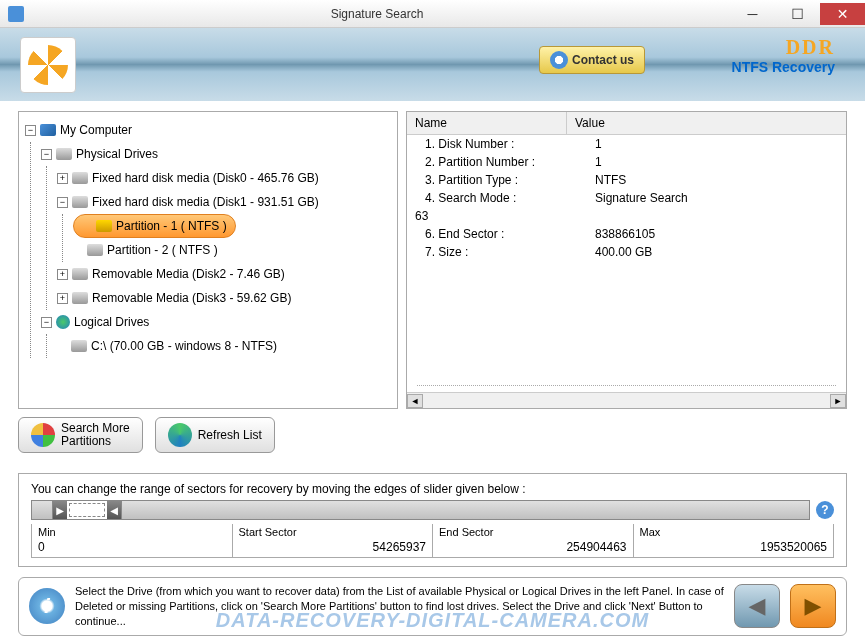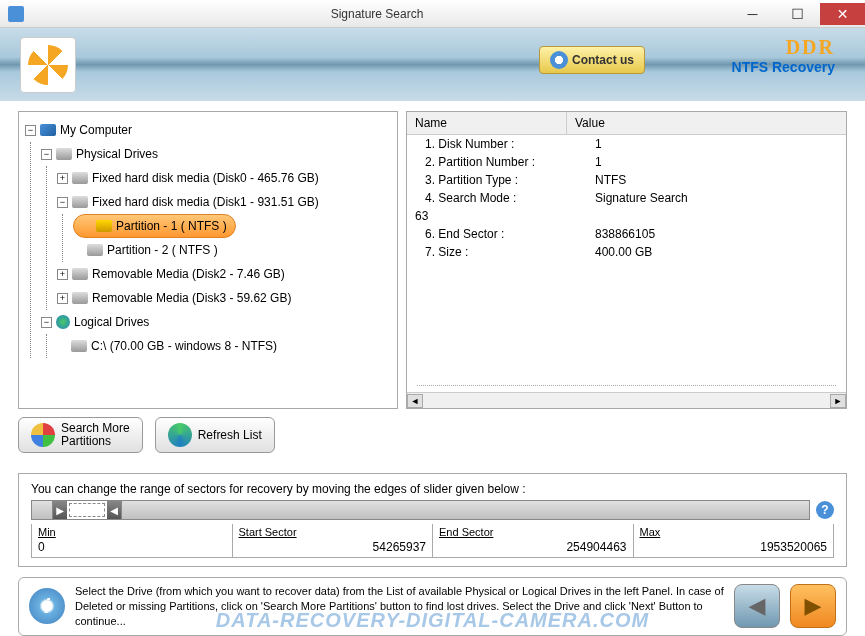--- a/index.html
+++ b/index.html
@@ -59,21 +59,21 @@
 .sector-hint { margin-bottom: 4px; }
 .slider-wrap { display: flex; align-items: center; gap: 6px; }
 .slider-track { flex: 1; height: 20px; background: linear-gradient(to bottom, #e0e0e0, #c0c0c0); border: 1px solid #888; position: relative; }
 .slider-handle { position: absolute; top: -1px; height: 20px; background: #fff; border: 1px solid #888; display: flex; align-items: center; }
 .handle-arrow { width: 14px; display: flex; align-items: center; justify-content: center; background: linear-gradient(to bottom, #888, #555); color: #fff; font-size: 10px; height: 100%; }
 .handle-mid { width: 36px; height: 14px; border: 1px dashed #888; margin: 0 2px; }
 .help-ico { width: 18px; height: 18px; border-radius: 50%; background: #4a90d9; color: #fff; display: flex; align-items: center; justify-content: center; font-size: 12px; font-weight: bold; cursor: pointer; }
 .sector-fields { display: flex; margin-top: 4px; gap: 0; }
 .sfield { flex: 1; border: 1px solid #aaa; border-top: none; }
 .sfield + .sfield { border-left: none; }
-.sfield-label { font-size: 11px; padding: 2px 6px; text-decoration: underline; }
+.sfield-label { font-size: 11px; padding: 2px 6px; }
 .sfield-val { font-size: 12px; padding: 0 6px 3px; text-align: right; }
 .sfield:first-child .sfield-val { text-align: left; }
 
 .footer { margin: 10px 18px 0; border: 1px solid #aaa; border-radius: 6px; padding: 6px 10px; display: flex; align-items: center; gap: 10px; }
 .info-ico { width: 36px; height: 36px; border-radius: 50%; background: radial-gradient(circle, #fff 20%, #6ab0e0 30%, #4080c0); display: flex; align-items: center; justify-content: center; font-size: 20px; font-weight: bold; color: #fff; font-style: italic; flex-shrink: 0; }
 .info-text { flex: 1; font-size: 11px; line-height: 1.35; }
 .nav-btn { width: 46px; height: 44px; border-radius: 8px; display: flex; align-items: center; justify-content: center; font-size: 22px; cursor: pointer; border: 1px solid #888; }
 .nav-back { background: linear-gradient(to bottom, #c8dce8, #7098b0); color: #666; }
 .nav-next { background: linear-gradient(to bottom, #ffc060, #f08820); color: #805000; border-color: #c07018; }
 

